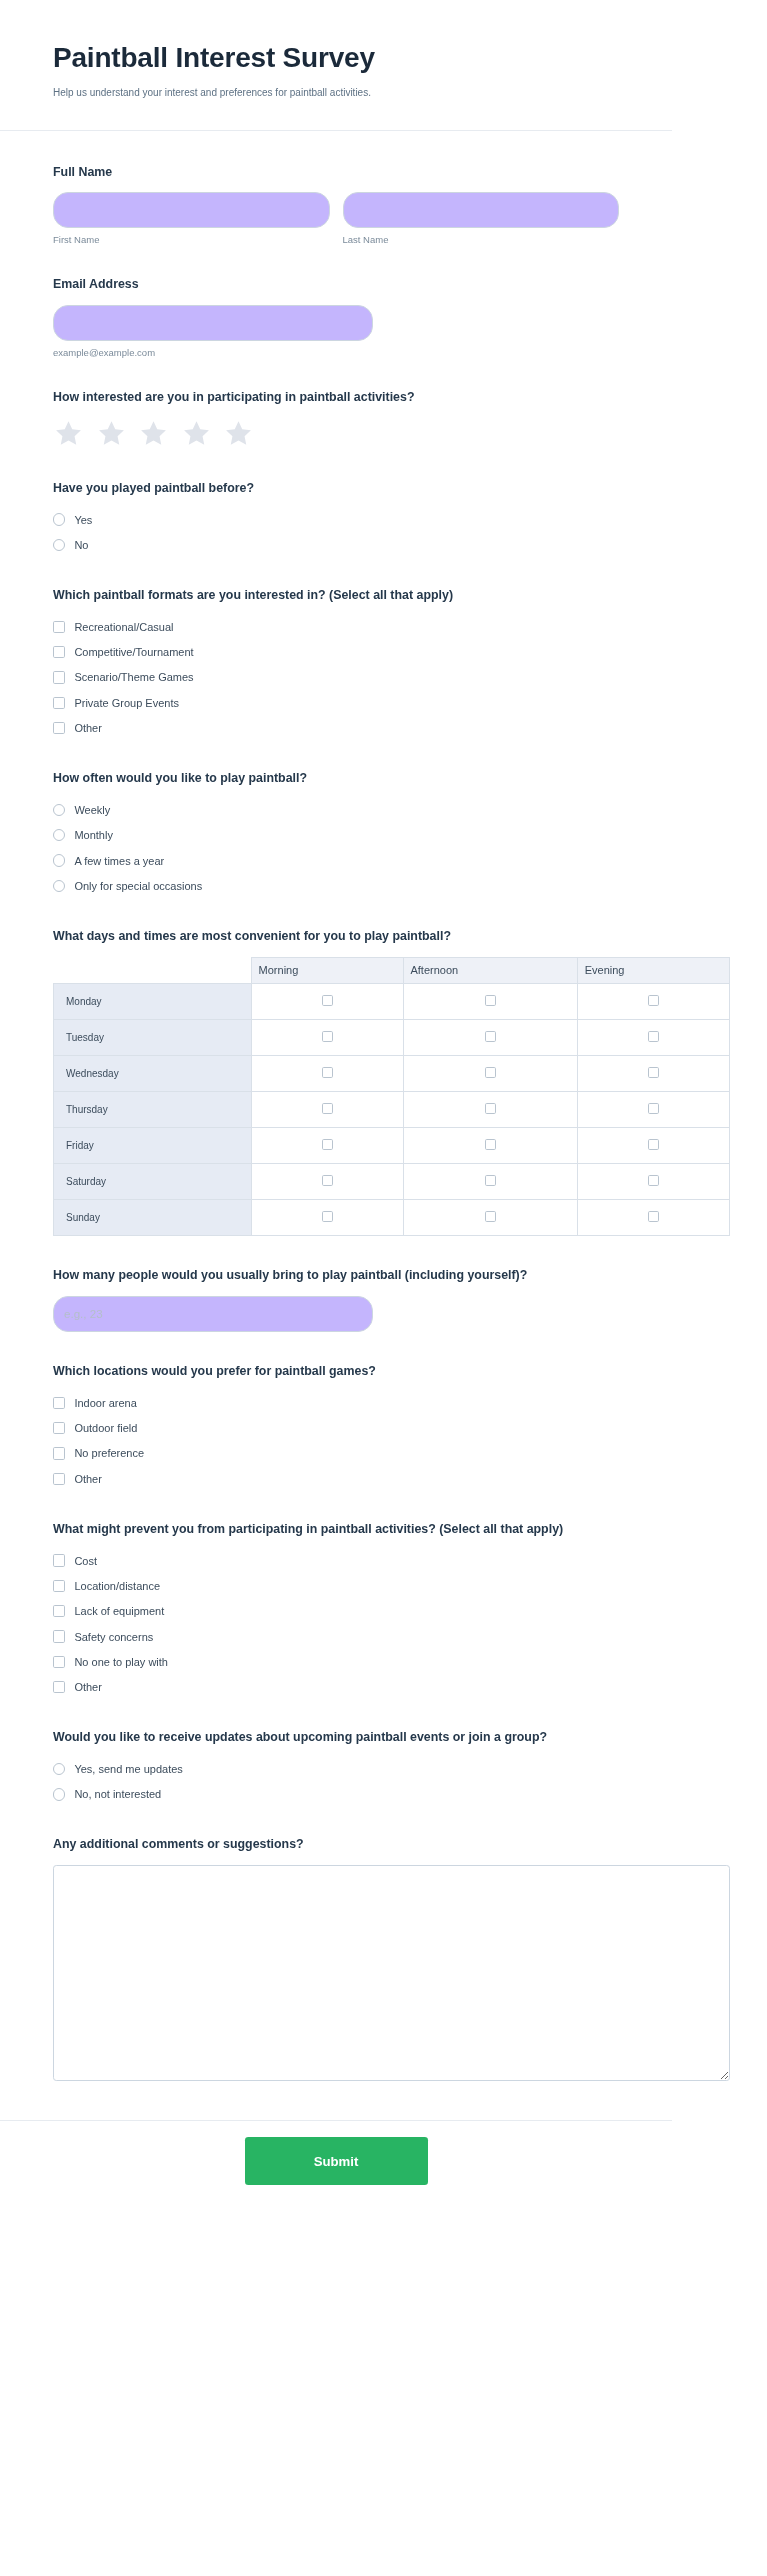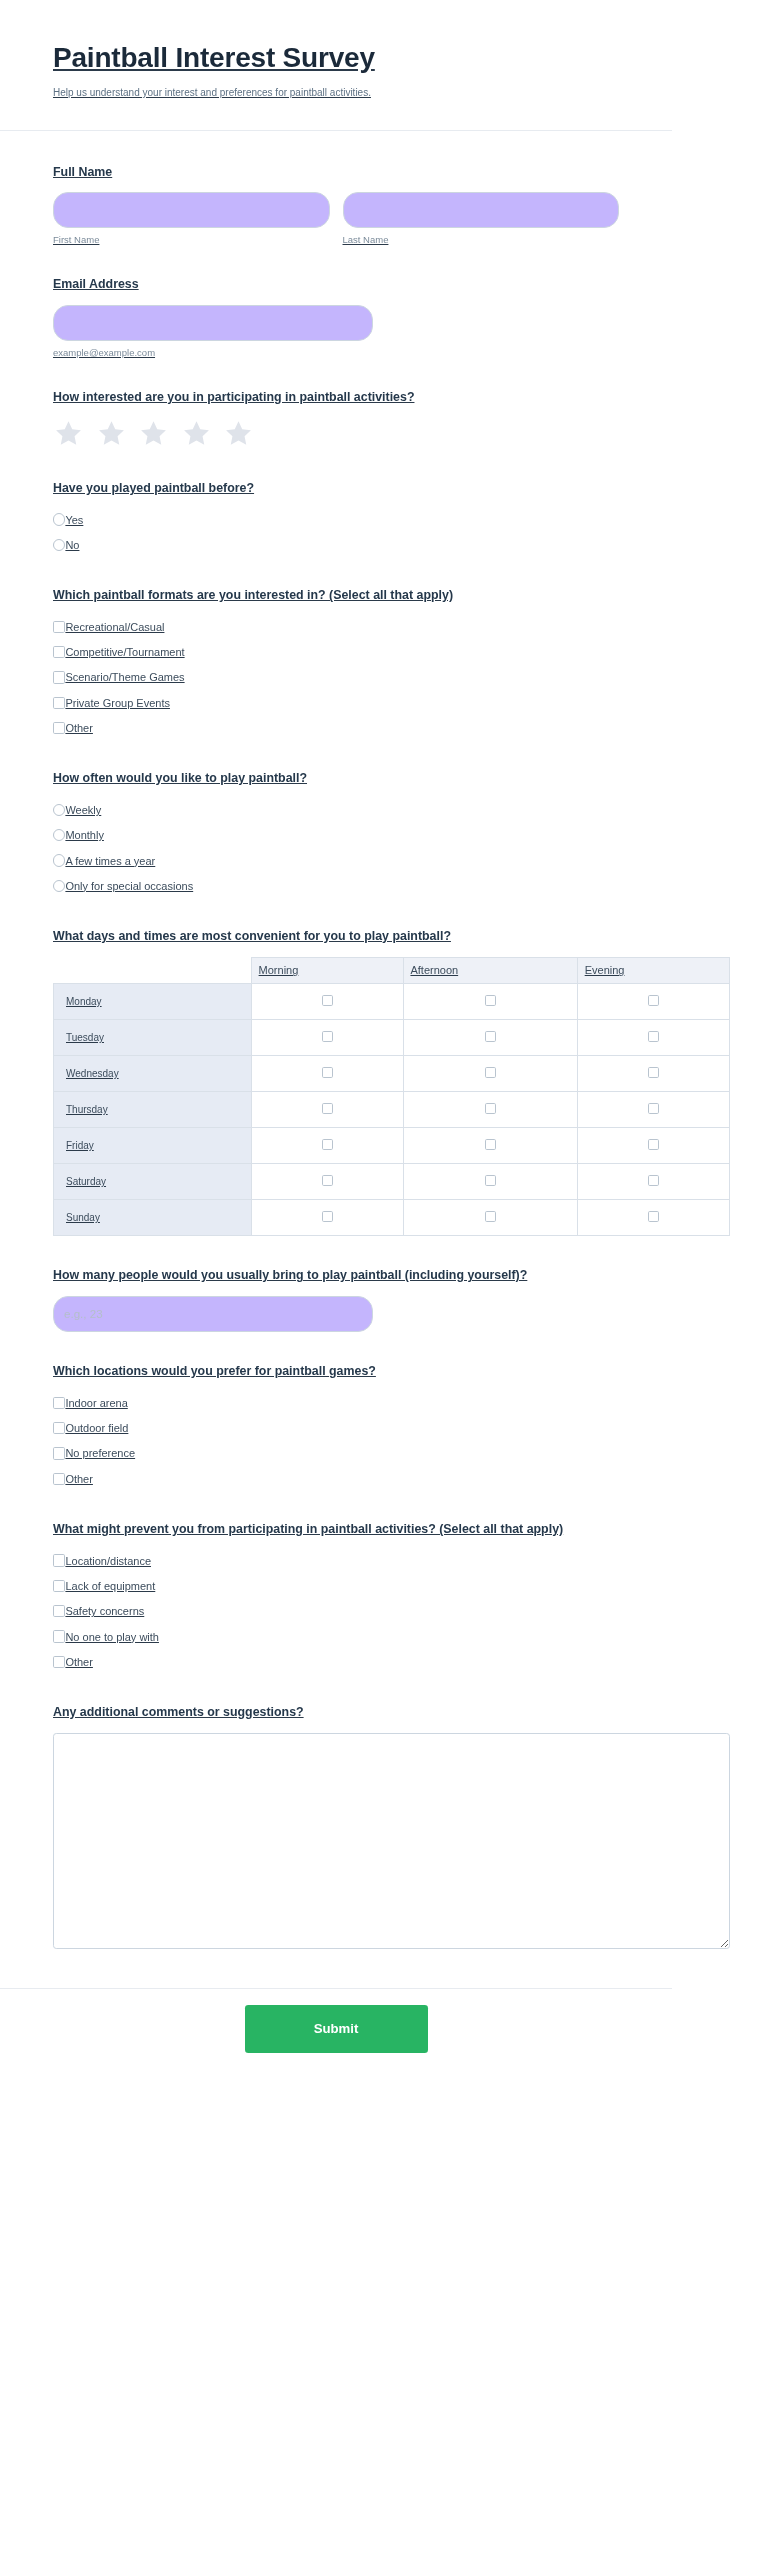--- a/index.html
+++ b/index.html
@@ -9,21 +9,20 @@
     background: #ffffff;
     font-family: "Liberation Sans", sans-serif;
     color: #2b3a4a;
     -webkit-font-smoothing: antialiased;
   }
   .page {
     width: 672px;
     min-height: 2576px;
     position: relative;
     background: #ffffff;
-    text-decoration: underline;
   }
   
   .header {
     padding: 40px 53px 28px 53px;
     border-bottom: 0.8px solid #e7ebf0;
   }
   .form-title {
     font-size: 28px;
     line-height: 35px;
     font-weight: bold;
@@ -90,20 +89,21 @@
     cursor: pointer;
     display: block;
   }
   .star-btn svg { display: block; }
 
   
   .choice-list { margin-top: 1.7px; }
   .choice {
     display: flex;
     align-items: center;
+    gap: 9px;
     height: 22px;
     margin-bottom: 3.3px;
   }
   .radio-mark {
     width: 12.4px; height: 12.4px;
     border: 0.8px solid #b9c4cf;
     border-radius: 50%;
     background: #ffffff;
     flex: 0 0 auto;
   }
@@ -409,20 +409,24 @@
           <span class="choice-label">Other</span>
         </label>
       </div>
     </div>
 
     <div class="field">
       <div class="field-label">What might prevent you from participating in paintball activities? (Select all that apply)</div>
       <div class="choice-list">
         <label class="choice">
           <span class="check-mark"></span>
+          <span class="choice-label">Cost</span>
+        </label>
+        <label class="choice">
+          <span class="check-mark"></span>
           <span class="choice-label">Location/distance</span>
         </label>
         <label class="choice">
           <span class="check-mark"></span>
           <span class="choice-label">Lack of equipment</span>
         </label>
         <label class="choice">
           <span class="check-mark"></span>
           <span class="choice-label">Safety concerns</span>
         </label>
@@ -430,20 +434,33 @@
           <span class="check-mark"></span>
           <span class="choice-label">No one to play with</span>
         </label>
         <label class="choice">
           <span class="check-mark"></span>
           <span class="choice-label">Other</span>
         </label>
       </div>
     </div>
 
+    <div class="field">
+      <div class="field-label">Would you like to receive updates about upcoming paintball events or join a group?</div>
+      <div class="choice-list">
+        <label class="choice">
+          <span class="radio-mark"></span>
+          <span class="choice-label">Yes, send me updates</span>
+        </label>
+        <label class="choice">
+          <span class="radio-mark"></span>
+          <span class="choice-label">No, not interested</span>
+        </label>
+      </div>
+    </div>
 
     <div class="field gap-sm">
       <div class="field-label">Any additional comments or suggestions?</div>
       <textarea class="textarea" placeholder="" style=""></textarea>
     </div>
 
   </div>
 
   <div class="footer">
     <button class="submit-btn">Submit</button>

